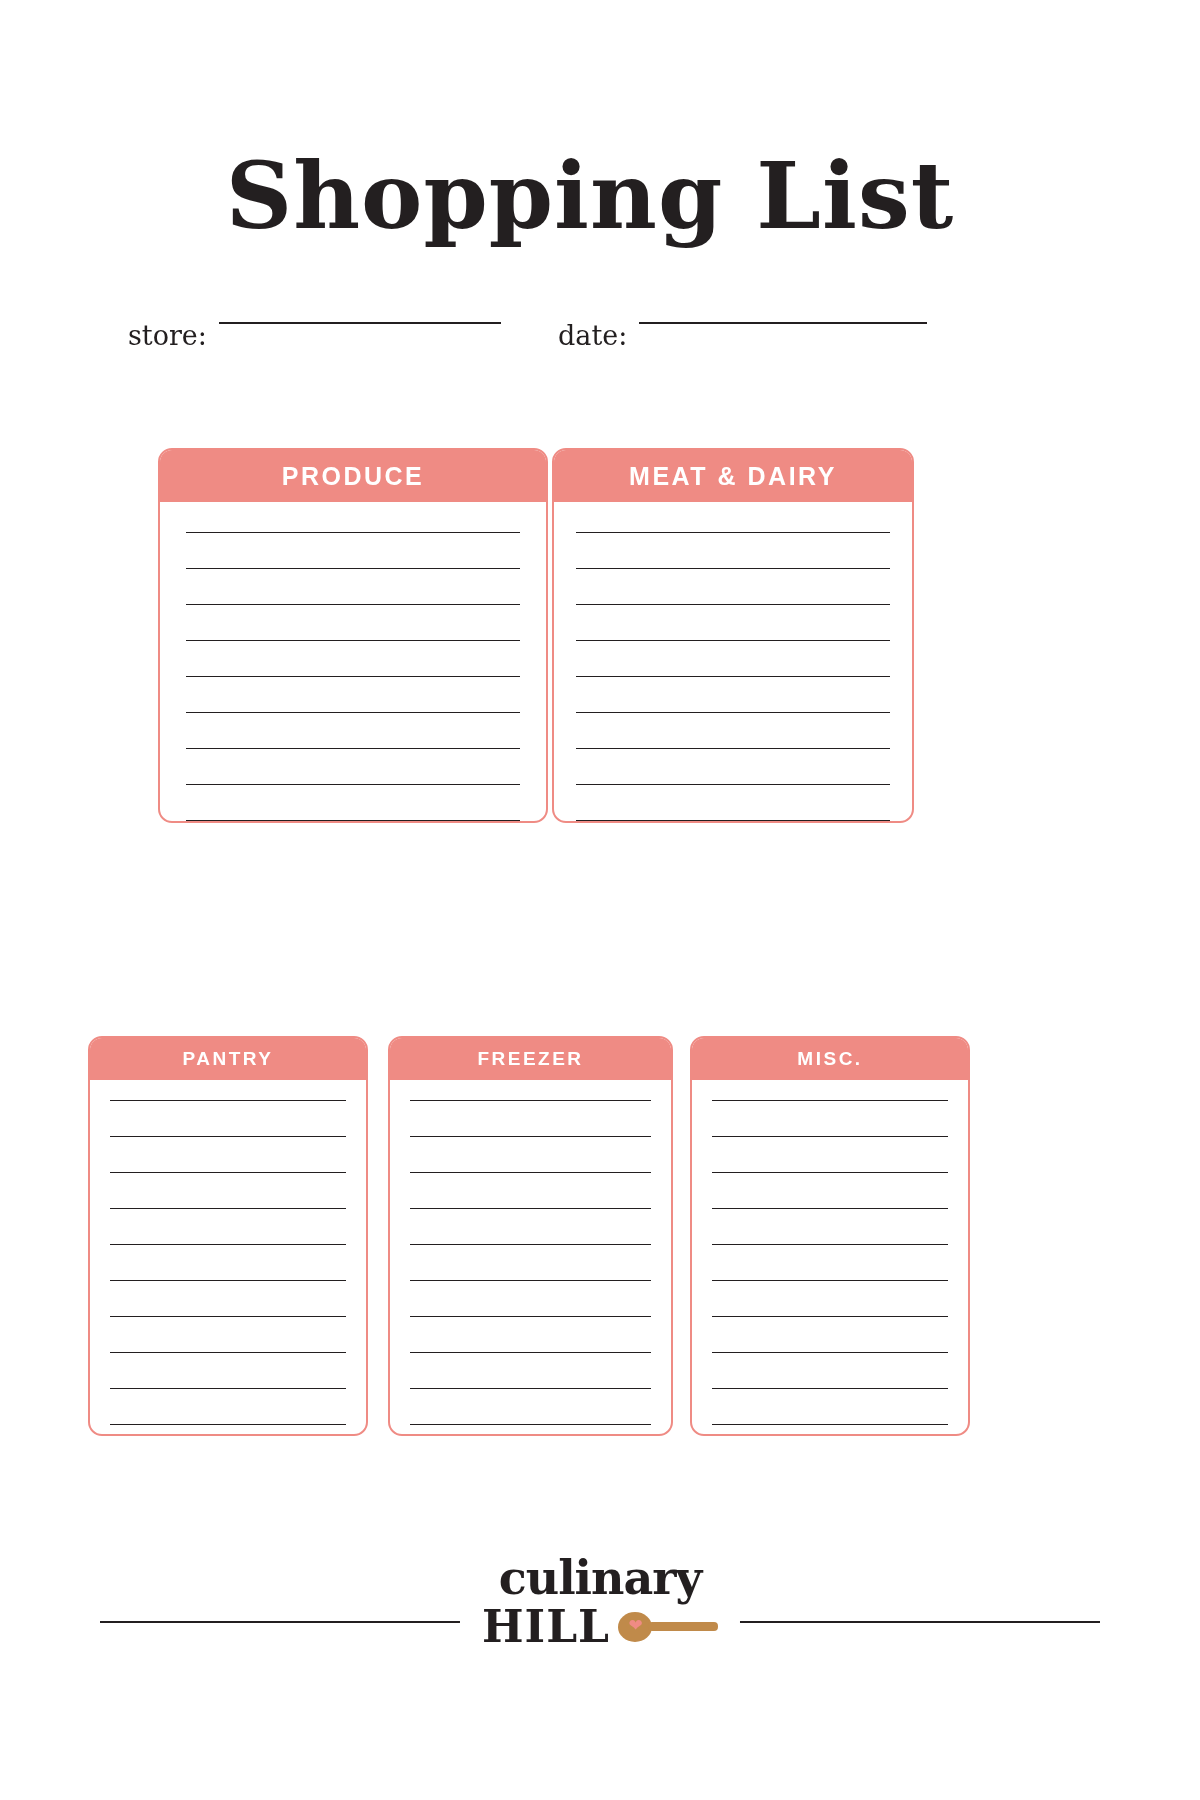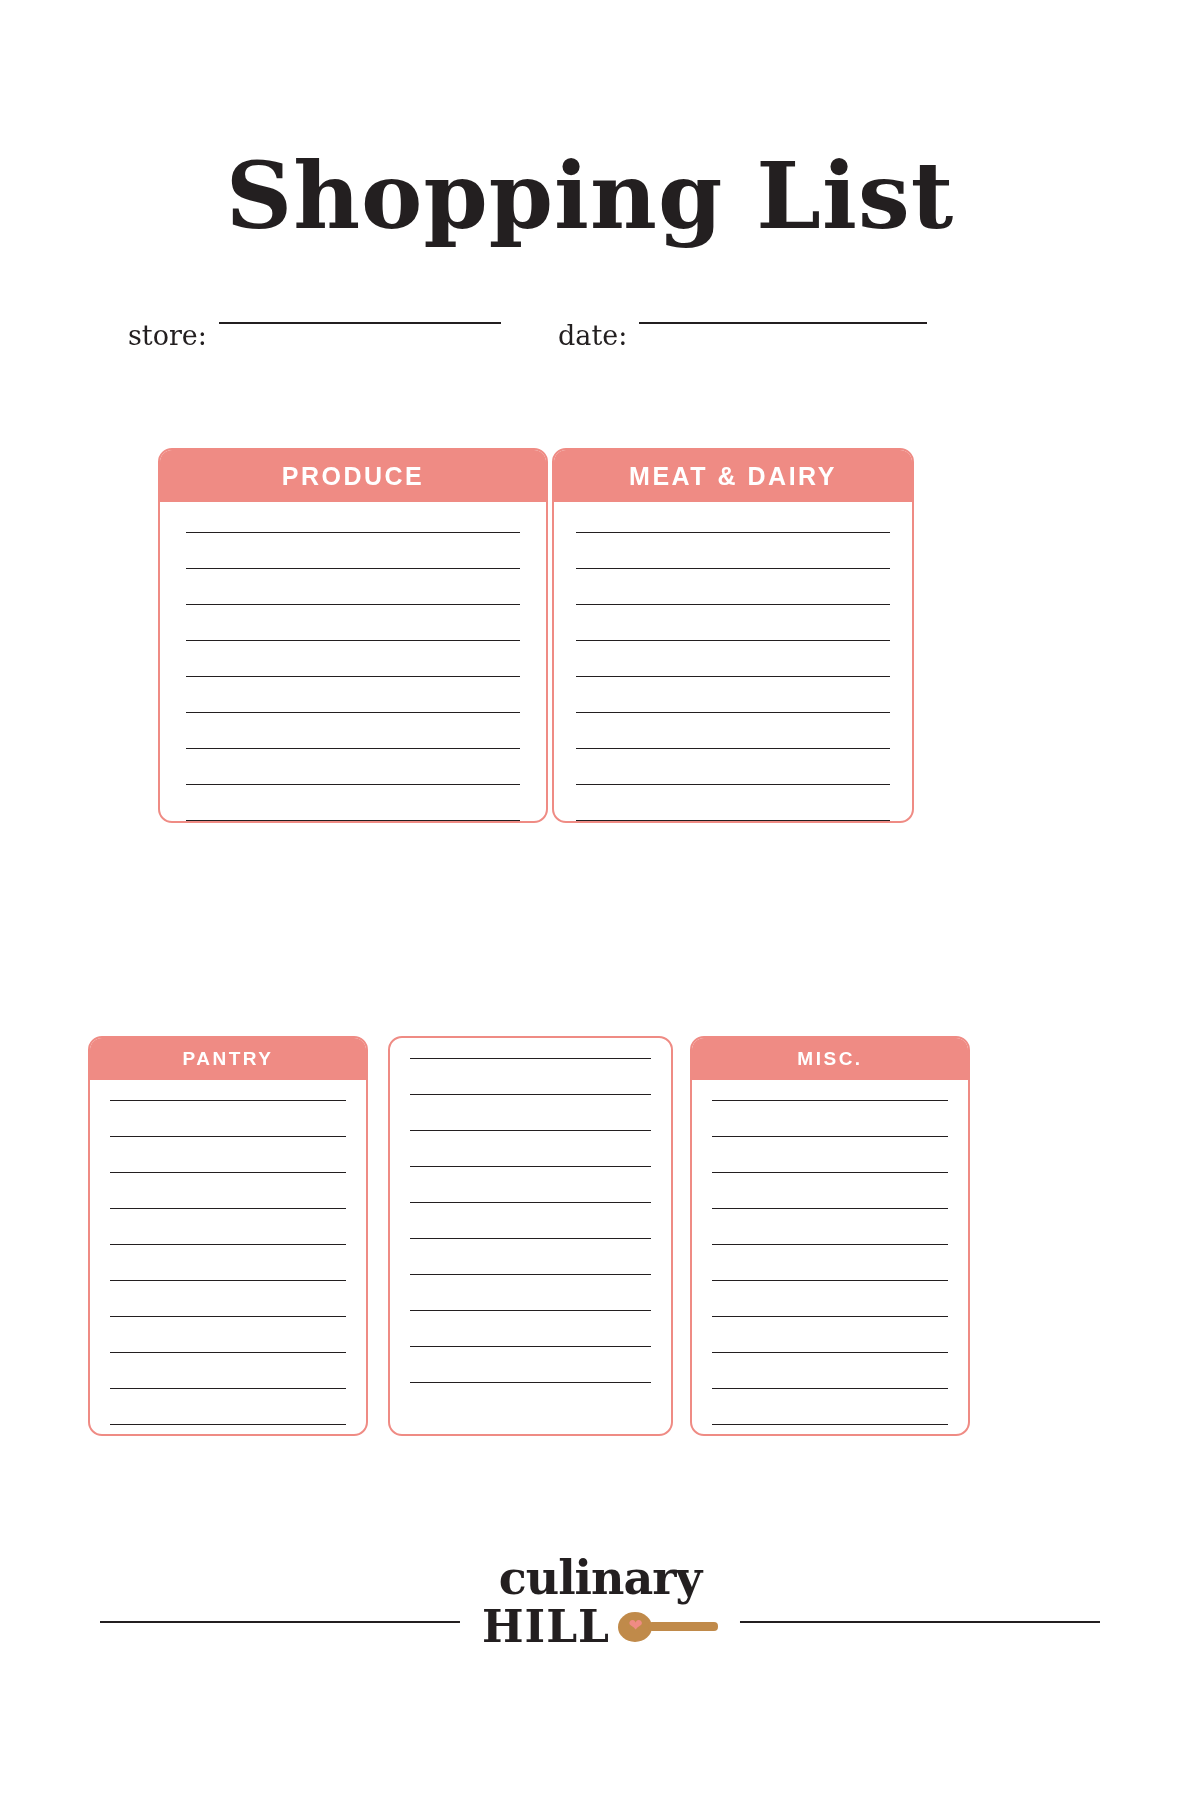--- a/index.html
+++ b/index.html
@@ -247,20 +247,21 @@
       <div class="rule"></div>
       <div class="rule"></div>
       <div class="rule"></div>
       <div class="rule"></div>
       <div class="rule"></div>
       <div class="rule"></div>
     </div>
   </div>
 
   <div class="card bottom freezer">
+    <div class="card-header">FREEZER</div>
     <div class="card-body">
       <div class="rule"></div>
       <div class="rule"></div>
       <div class="rule"></div>
       <div class="rule"></div>
       <div class="rule"></div>
       <div class="rule"></div>
       <div class="rule"></div>
       <div class="rule"></div>
       <div class="rule"></div>

